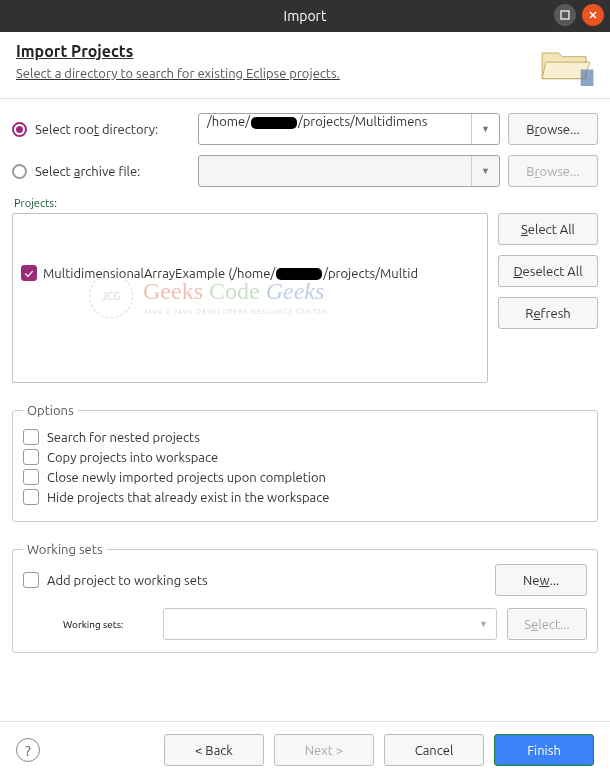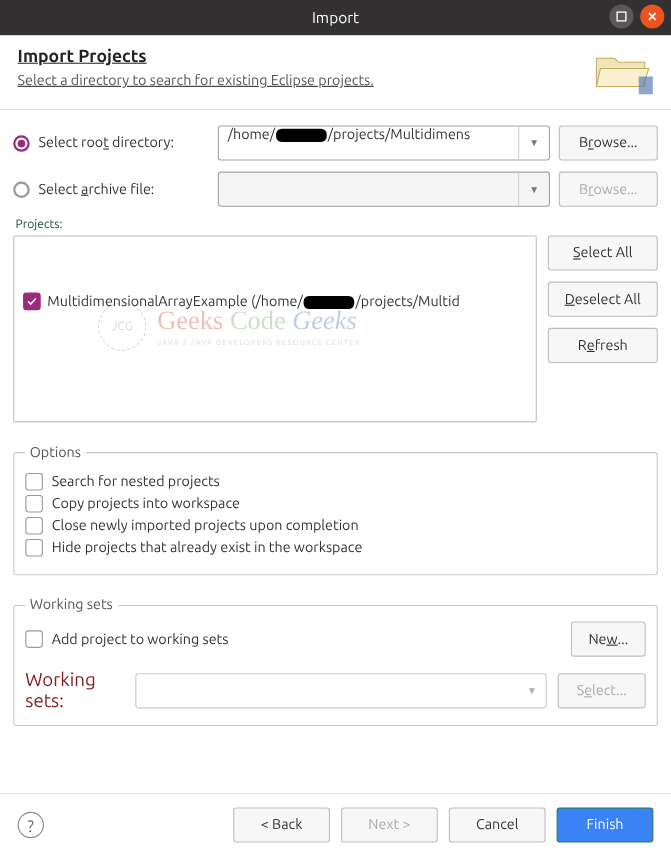--- a/index.html
+++ b/index.html
@@ -257,23 +257,24 @@
       gap: 10px;
       margin-bottom: 12px;
     }
     .ws-top-left { display: flex; align-items: center; gap: 8px; text-align: right; }
     .ws-bottom {
       display: flex;
       align-items: center;
       gap: 10px;
     }
     .ws-label {
-      color: #7f1d1d;
-      font-size: 17px;
+      color: #000000;
+      font-size: 10px;
       width: 90px;
+      margin-left: 40px;
     }
     .ws-select {
       flex: 1;
       border: 1px solid #c9c9c9;
       border-radius: 3px;
       height: 32px;
       display: flex;
       align-items: center;
       justify-content: flex-end;
       padding: 0 8px;
@@ -288,21 +289,21 @@
       padding: 12px 16px;
       display: flex;
       align-items: center;
       justify-content: space-between;
       background: #fff;
     }
     .footer-btns {
       display: flex;
       gap: 10px;
     }
-    .footer-btns .btn { width: 88px; }
+    .footer-btns .btn { width: 100px; }
     .help-icon {
       width: 24px; height: 24px;
       border: 1.5px solid #888;
       border-radius: 50%;
       display: flex;
       align-items: center;
       justify-content: center;
       font-size: 15px;
       color: #666;
       cursor: pointer;
@@ -449,21 +450,21 @@
 
   <fieldset>
     <legend>Working sets</legend>
     <div class="ws-top">
       <div class="ws-top-left">
         <span class="checkbox"></span>
         <span>
           <span>Add projec</span><span class="underline">t</span><span> to working sets</span>
         </span>
       </div>
-      <div class="btn" style="width:68px">
+      <div class="btn" style="width:92px">
         <span>Ne</span>
           <span class="underline">w</span>
           <span>...</span>
       </div>
     </div>
     <div class="ws-bottom">
       <span class="ws-label">
         <span>W</span><span class="underline">o</span><span>rking sets:</span>
       </span>
       <div class="ws-select">

